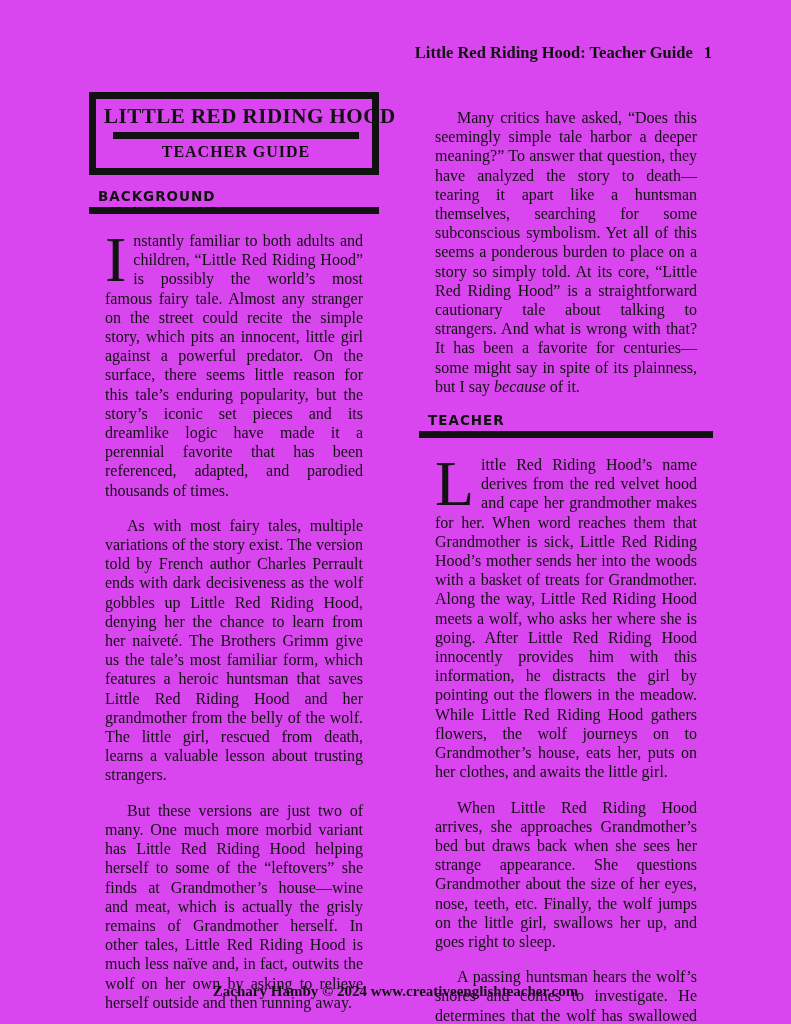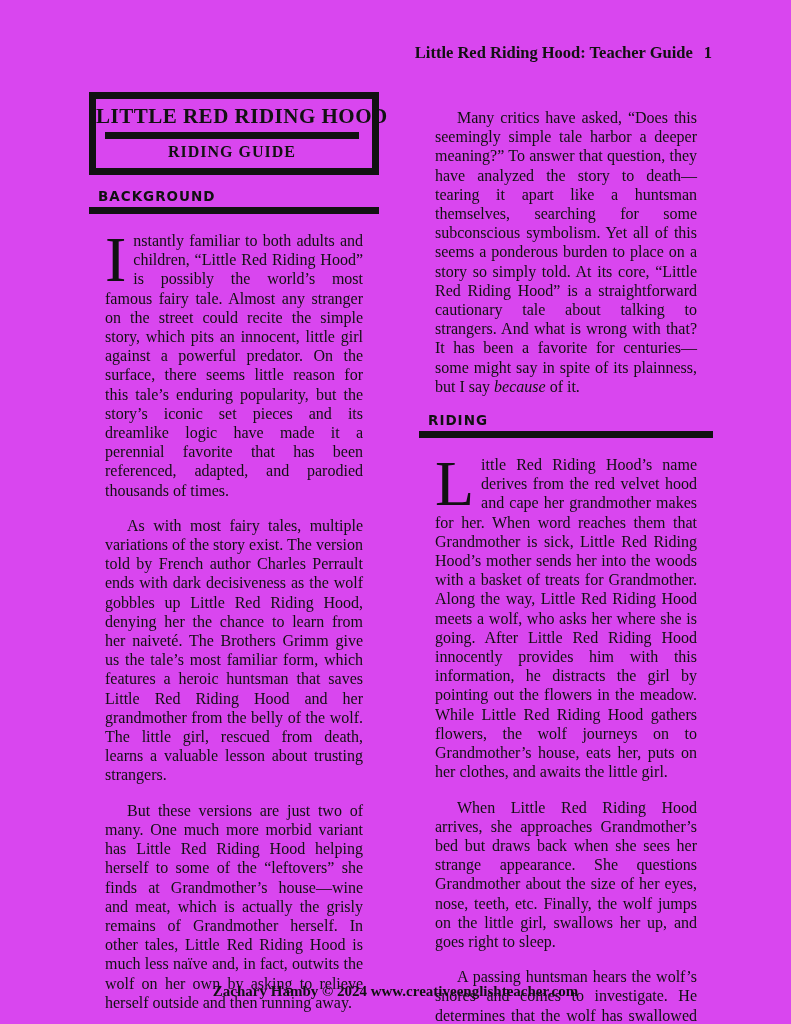--- a/index.html
+++ b/index.html
@@ -34,21 +34,21 @@
     display: flex;
     gap: 40px;
     align-items: flex-start;
   }
   .col-left  { width: 290px; }
   .col-right { width: 294px; }
 
   .title-box {
     border: 7px solid #111111;
     text-align: center;
-    padding: 5px 4px 7px 0;
+    padding: 5px 4px 7px 8px;
   }
   .tb-title {
     font-size: 21px;
     font-weight: bold;
     letter-spacing: 0.5px;
     white-space: nowrap;
   }
   .tb-bar {
     height: 7px;
     background: #111111;
@@ -110,39 +110,39 @@
     <span>Little Red Riding Hood: Teacher Guide</span><span class="pagenum">1</span>
   </div>
 
   <div class="columns">
 
     <div class="col-left">
 
       <div class="title-box">
         <div class="tb-title">LITTLE RED RIDING HOOD</div>
         <div class="tb-bar"></div>
-        <div class="tb-sub">RIDING GUIDE</div>
+        <div class="tb-sub">TEACHER GUIDE</div>
       </div>
 
       <div class="section-head">BACKGROUND</div>
       <div class="head-bar"></div>
 
       <p class="first"><span class="dropcap">I</span><span>nstantly familiar to both adults and children, “Little Red Riding Hood” is possibly the world’s most famous fairy tale. Almost any stranger on the street could recite the simple story, which pits an innocent, little girl against a powerful predator. On the surface, there seems little reason for this tale’s enduring popularity, but the story’s iconic set pieces and its dreamlike logic have made it a perennial favorite that has been referenced, adapted, and parodied thousands of times.</span></p>
 
       <p class="indent">As with most fairy tales, multiple variations of the story exist. The version told by French author Charles Perrault ends with dark decisiveness as the wolf gobbles up Little Red Riding Hood, denying her the chance to learn from her naiveté. The Brothers Grimm give us the tale’s most familiar form, which features a heroic huntsman that saves Little Red Riding Hood and her grandmother from the belly of the wolf. The little girl, rescued from death, learns a valuable lesson about trusting strangers.</p>
 
       <p class="indent">But these versions are just two of many. One much more morbid variant has Little Red Riding Hood helping herself to some of the “leftovers” she finds at Grandmother’s house—wine and meat, which is actually the grisly remains of Grandmother herself. In other tales, Little Red Riding Hood is much less naïve and, in fact, outwits the wolf on her own by asking to relieve herself outside and then running away.</p>
 
     </div>
 
     <div class="col-right">
 
       <p class="indent"><span>Many critics have asked, “Does this seemingly simple tale harbor a deeper meaning?” To answer that question, they have analyzed the story to death—tearing it apart like a huntsman themselves, searching for some subconscious symbolism. Yet all of this seems a ponderous burden to place on a story so simply told. At its core, “Little Red Riding Hood” is a straightforward cautionary tale about talking to strangers. And what is wrong with that? It has been a favorite for centuries—some might say in spite of its plainness, but I say </span><span class="ital">because</span><span> of it.</span></p>
 
-      <div class="section-head">RIDING</div>
+      <div class="section-head">TEACHER</div>
       <div class="head-bar"></div>
 
       <p class="first"><span class="dropcap">L</span><span>ittle Red Riding Hood’s name derives from the red velvet hood and cape her grandmother makes for her. When word reaches them that Grandmother is sick, Little Red Riding Hood’s mother sends her into the woods with a basket of treats for Grandmother. Along the way, Little Red Riding Hood meets a wolf, who asks her where she is going. After Little Red Riding Hood innocently provides him with this information, he distracts the girl by pointing out the flowers in the meadow. While Little Red Riding Hood gathers flowers, the wolf journeys on to Grandmother’s house, eats her, puts on her clothes, and awaits the little girl.</span></p>
 
       <p class="indent">When Little Red Riding Hood arrives, she approaches Grandmother’s bed but draws back when she sees her strange appearance. She questions Grandmother about the size of her eyes, nose, teeth, etc. Finally, the wolf jumps on the little girl, swallows her up, and goes right to sleep.</p>
 
       <p class="indent">A passing huntsman hears the wolf’s snores and comes to investigate. He determines that the wolf has swallowed Grandmother, so he cuts the wolf open. Out comes</p>
 
     </div>
 

